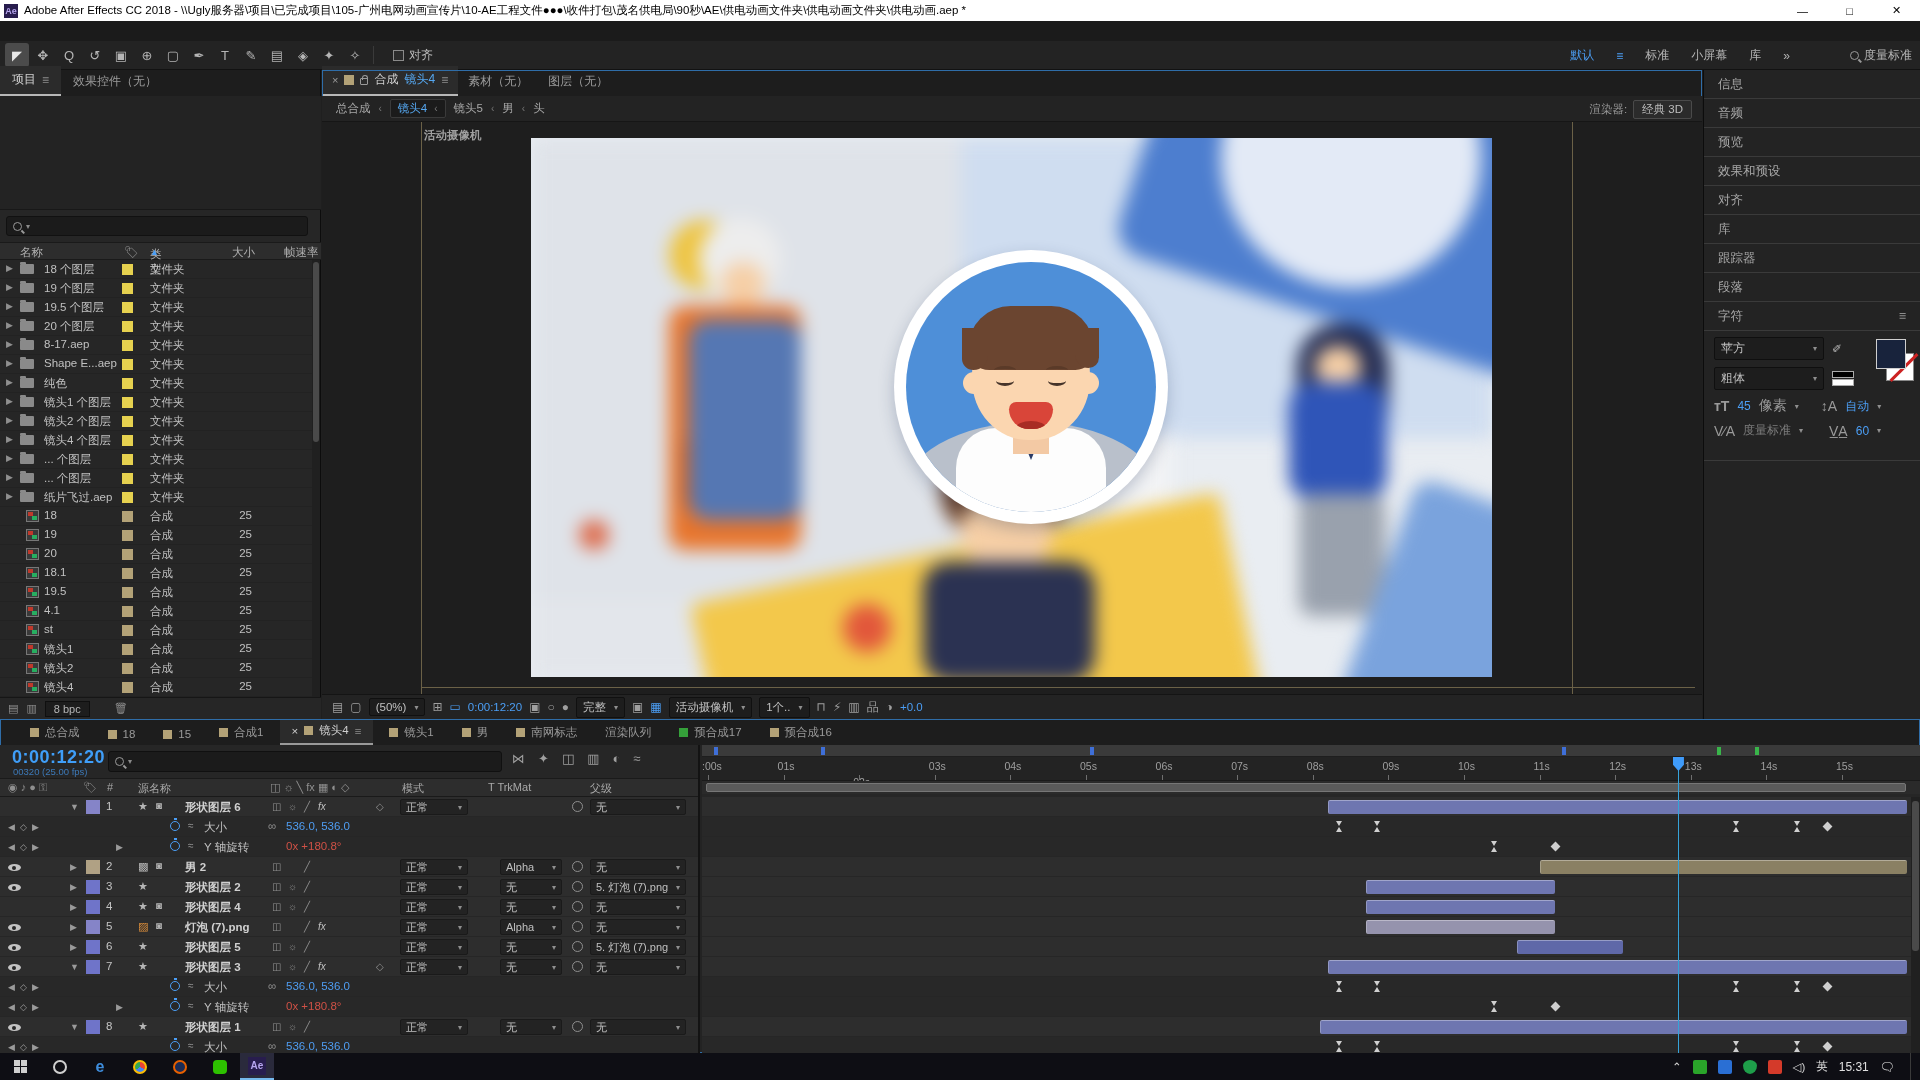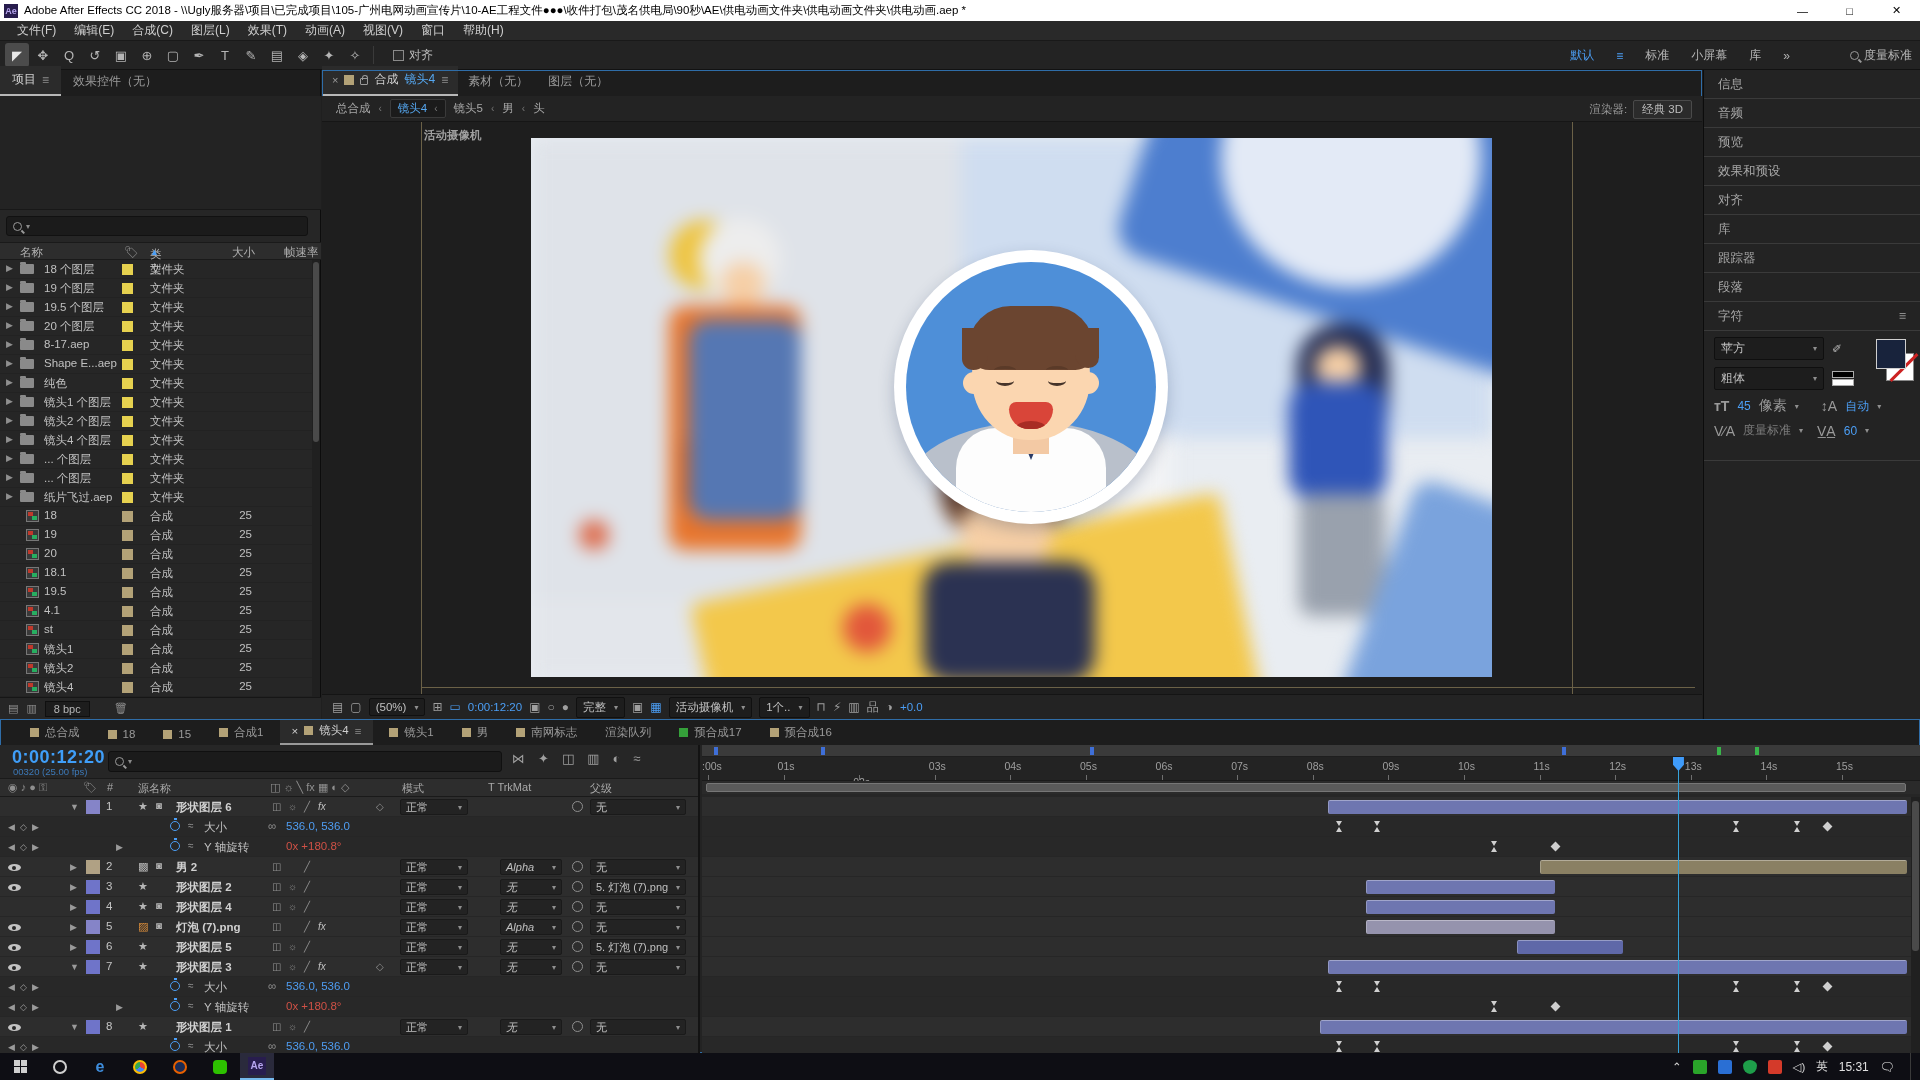--- a/index.html
+++ b/index.html
@@ -142,24 +142,24 @@
   .tl-rows { position:relative; height:257px; overflow:hidden; }
   .trow { position:relative; height:20px; background:#2d2d2d; border-bottom:1px solid #262626; font-size:11.5px; color:#c4c4c4; }
   .trow.prop { background:#282828; }
   .eye-ico { position:absolute; left:8px; top:7px; width:13px; height:7px; background:#c4c4c4; border-radius:50%; }
   .eye-ico::after { content:""; position:absolute; left:4px; top:1.5px; width:4px; height:4px; background:#282828; border-radius:50%; }
   .sw { position:absolute; top:3px; width:14px; height:14px; }
   .exp { position:absolute; left:70px; top:5px; color:#9a9a9a; font-size:9px; }
   .lnum { position:absolute; left:106px; top:3px; }
   .lico { position:absolute; left:138px; top:3px; color:#b5b5b5; font-size:11px; }
   .lico2 { position:absolute; left:156px; top:3px; color:#b5b5b5; font-size:10px; }
-  .lname { position:absolute; left:176px; top:3px; white-space:nowrap; font-weight:bold; color:#d0d0d0; }
+  .lname { position:absolute; left:185px; top:3px; white-space:nowrap; font-weight:bold; color:#d0d0d0; }
   .swch { position:absolute; top:4px; color:#8f8f8f; font-size:10px; }
   .modebox { position:absolute; left:400px; top:2px; width:68px; }
-  .tkbox { position:absolute; left:500px; top:2px; width:62px;font-style:italic; }
+  .tkbox { position:absolute; left:500px; top:2px; width:62px; }
   .parbox { position:absolute; left:590px; top:2px; width:96px; }
   .mini-drop { background:#232323; border:1px solid #1a1a1a; border-radius:2px; padding:1px 5px; display:flex; justify-content:space-between; align-items:center; font-size:11px; color:#c0c0c0; height:16px; white-space:nowrap; overflow:hidden; }
   .pick { position:absolute; left:572px; top:4px; width:11px; height:11px; border:1.5px solid #8f8f8f; border-radius:50%; }
   .knav { position:absolute; top:5px; color:#9a9a9a; font-size:9px; }
   .stopw { position:absolute; left:170px; top:4px; width:10px; height:10px; border:1.5px solid #4b9ef5; border-radius:50%; }
   .stopw::before { content:""; position:absolute; left:3px; top:-4px; width:3px; height:2px; background:#4b9ef5; }
   .graph-ico { position:absolute; left:188px; top:3px; color:#9a9a9a; font-size:10px; }
   .pname { position:absolute; left:204px; top:3px; color:#c0c0c0; }
   .plink { position:absolute; left:268px; top:3px; color:#8f8f8f; }
   .pval { position:absolute; left:286px; top:3px; }
@@ -208,31 +208,20 @@
   <div class="titlebar">
     <div class="ae-logo">Ae</div>
     <div class="ttl">Adobe After Effects CC 2018 - \\Ugly服务器\项目\已完成项目\105-广州电网动画宣传片\10-AE工程文件●●●\收件打包\茂名供电局\90秒\AE\供电动画文件夹\供电动画文件夹\供电动画.aep *</div>
     <div class="wincaps">
       <div class="wincap">—</div>
       <div class="wincap">□</div>
       <div class="wincap">✕</div>
     </div>
   </div>
 
-  <div class="menubar" id="menubar">
-      <div class="menu-item">文件(F)</div>
-      <div class="menu-item">编辑(E)</div>
-      <div class="menu-item">合成(C)</div>
-      <div class="menu-item">图层(L)</div>
-      <div class="menu-item">效果(T)</div>
-      <div class="menu-item">动画(A)</div>
-      <div class="menu-item">视图(V)</div>
-      <div class="menu-item">窗口</div>
-      <div class="menu-item">帮助(H)</div>
-    </div>
 
   <div class="toolbar">
     <div id="tools" style="display:flex;align-items:center;padding-left:4px;">
         <div class="tool active">◤</div>
         <div class="tool">✥</div>
         <div class="tool">Q</div>
         <div class="tool">↺</div>
         <div class="tool">▣</div>
         <div class="tool">⊕</div>
         <div class="tool">▢</div>
@@ -660,21 +649,21 @@
           <span class="char-lbl">像素</span>
           <span class="car">▾</span>
           <span class="char-lbl" style="margin-left:14px;">↕A</span>
           <span class="char-num">自动</span>
           <span class="car">▾</span>
         </div>
         <div class="char-row">
           <span class="char-lbl">V∕A</span>
           <span class="char-dim">度量标准</span>
           <span class="car">▾</span>
-          <span class="char-lbl" style="margin-left:6px;">V̲A̲</span>
+          <span class="char-lbl" style="margin-left:18px;">V̲A̲</span>
           <span class="char-num">60</span>
           <span class="car">▾</span>
         </div>
       </div>
     </div>
   </div>
 
   <div class="timeline">
     <div class="tl-tabs" id="tl-tabs">
         <div class="tltab">

